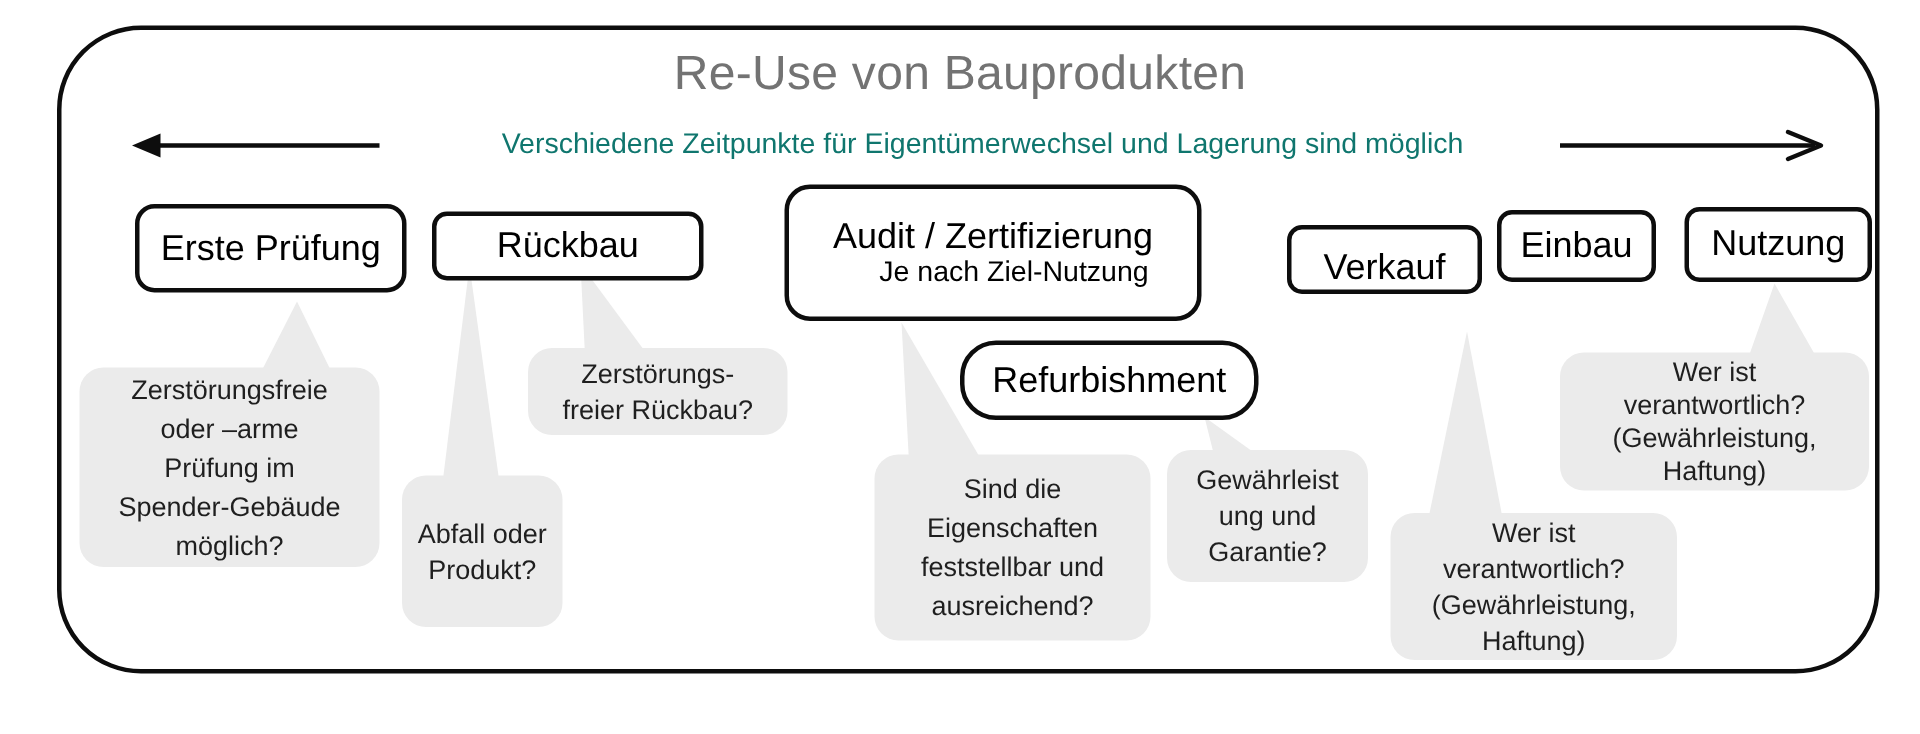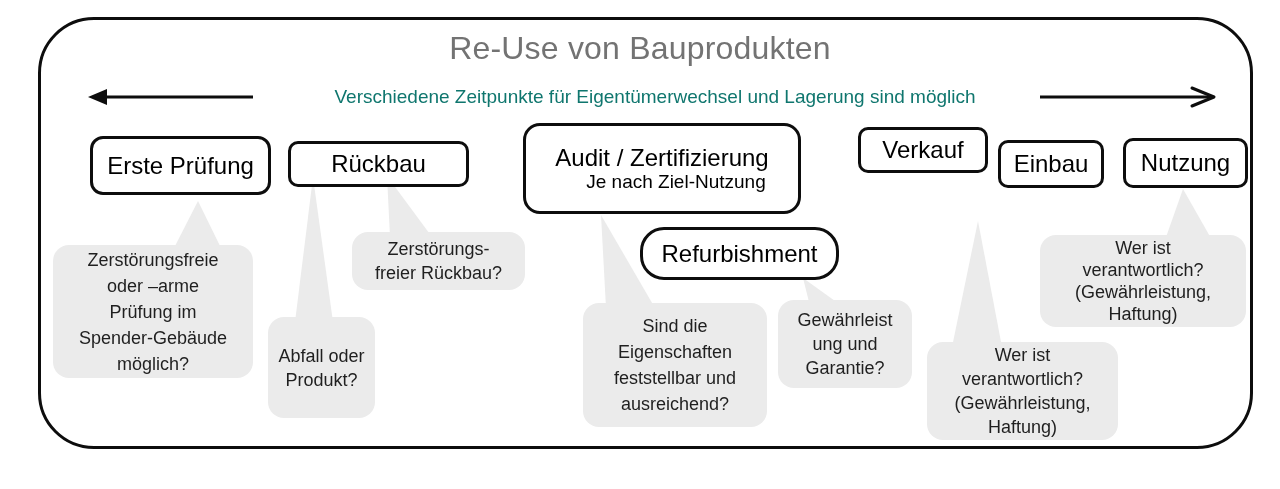--- a/index.html
+++ b/index.html
@@ -22,21 +22,21 @@
   svg.layer{position:absolute;left:0;top:0;z-index:1;}
   .stage{
     position:absolute;z-index:2;background:#fff;border:3px solid #0d0d0d;
     display:flex;flex-direction:column;align-items:center;justify-content:center;
     text-align:center;font-size:24px;color:#000000;line-height:1.15;
   }
   .stage .sub{font-size:19px;margin-left:28px;}
   .st-erste{left:90px;top:136px;width:175px;height:53px;border-radius:13px;}
   .st-rueckbau{left:288px;top:141px;width:175px;height:40px;border-radius:10px;}
   .st-audit{left:523px;top:123px;width:272px;height:85px;border-radius:17px;}
-  .st-verkauf{left:858px;top:127px;width:124px;height:40px;border-radius:10px;}
+  .st-verkauf{left:858px;top:150px;width:124px;height:40px;border-radius:10px;justify-content:flex-end;}
   .st-einbau{left:998px;top:140px;width:100px;height:42px;border-radius:10px;}
   .st-nutzung{left:1123px;top:138px;width:119px;height:44px;border-radius:10px;}
   .st-refurb{left:640px;top:227px;width:193px;height:47px;border-radius:24px;}
   .bubble{
     position:absolute;z-index:2;background:#ebebeb;border-radius:16px;
     display:flex;align-items:center;justify-content:center;text-align:center;
     font-size:18px;line-height:24px;color:#1f1f1f;white-space:pre-line;
   }
   .bu-pruefung{left:53px;top:245px;width:200px;height:133px;line-height:26px;}
   .bu-abfall{left:268px;top:317px;width:107px;height:101px;}

